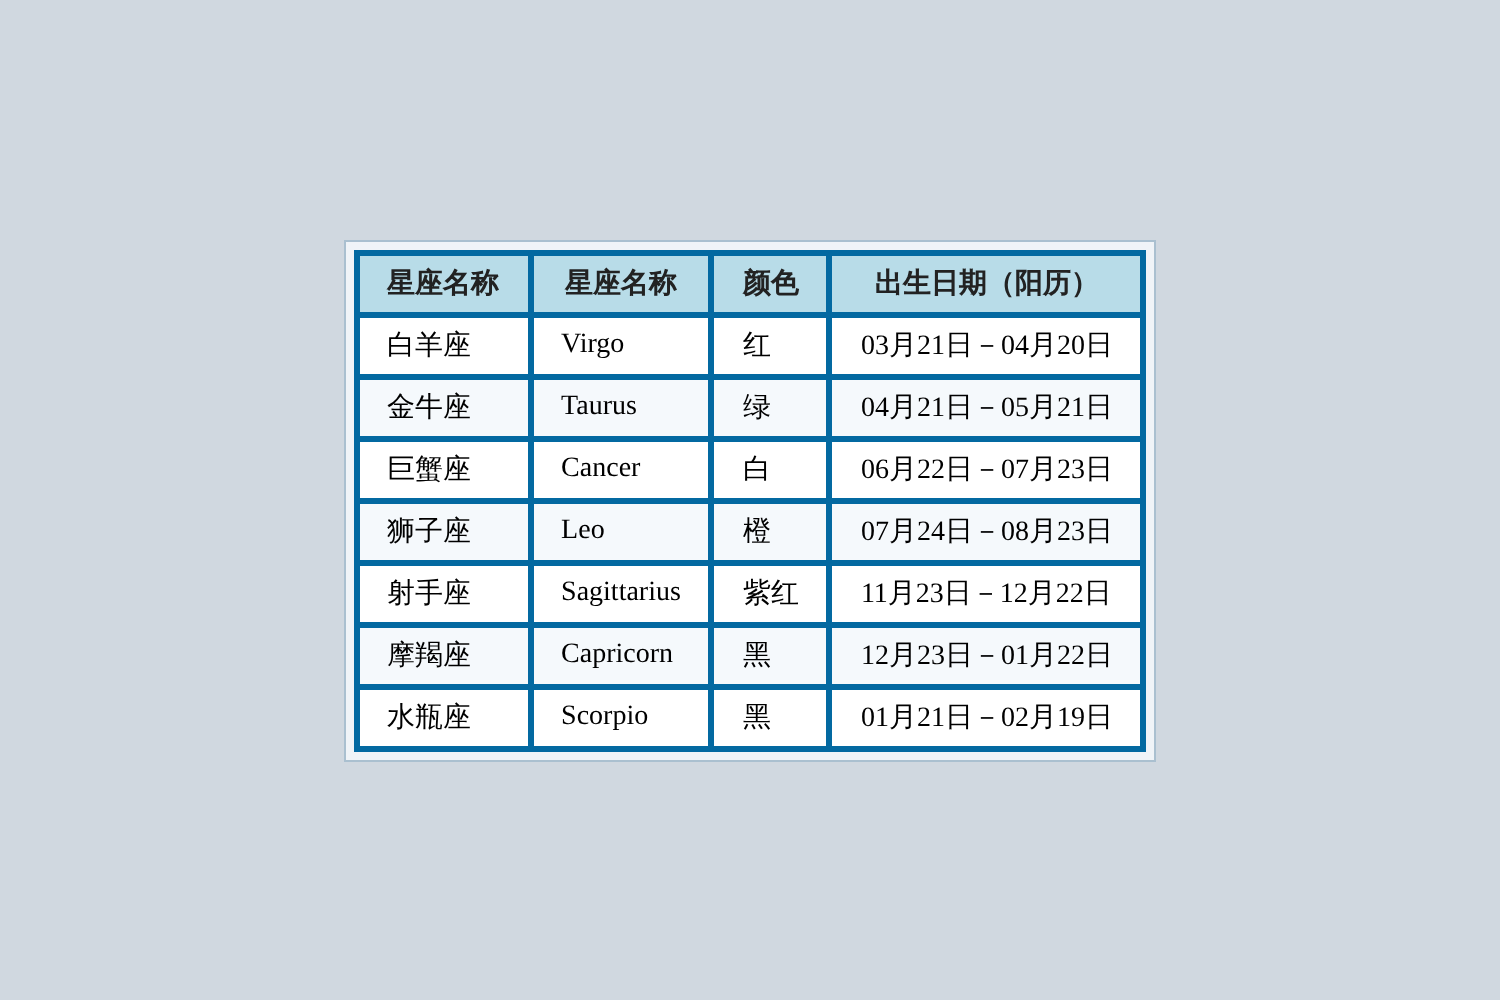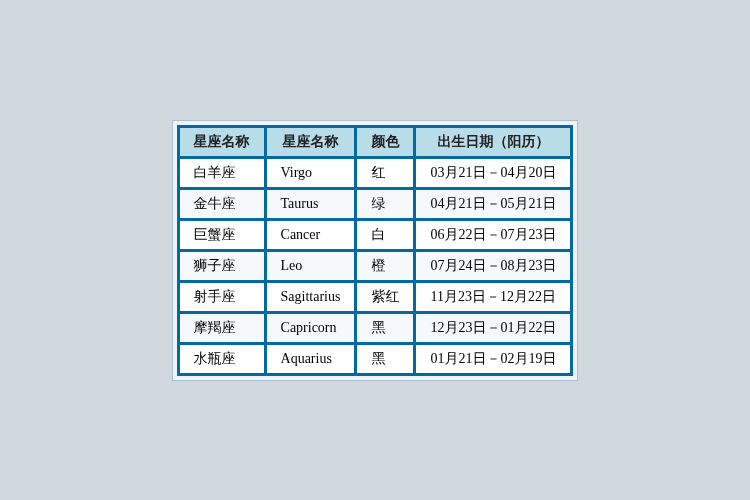--- a/index.html
+++ b/index.html
@@ -89,19 +89,19 @@
           <td>11月23日－12月22日</td>
         </tr>
         <tr>
           <td>摩羯座</td>
           <td>Capricorn</td>
           <td>黑</td>
           <td>12月23日－01月22日</td>
         </tr>
         <tr>
           <td>水瓶座</td>
-          <td>Aquarius</td>
+          <td>Scorpio</td>
           <td>黑</td>
           <td>01月21日－02月19日</td>
         </tr>
       </tbody>
   </table>
 </div>
 
 </body></html>

